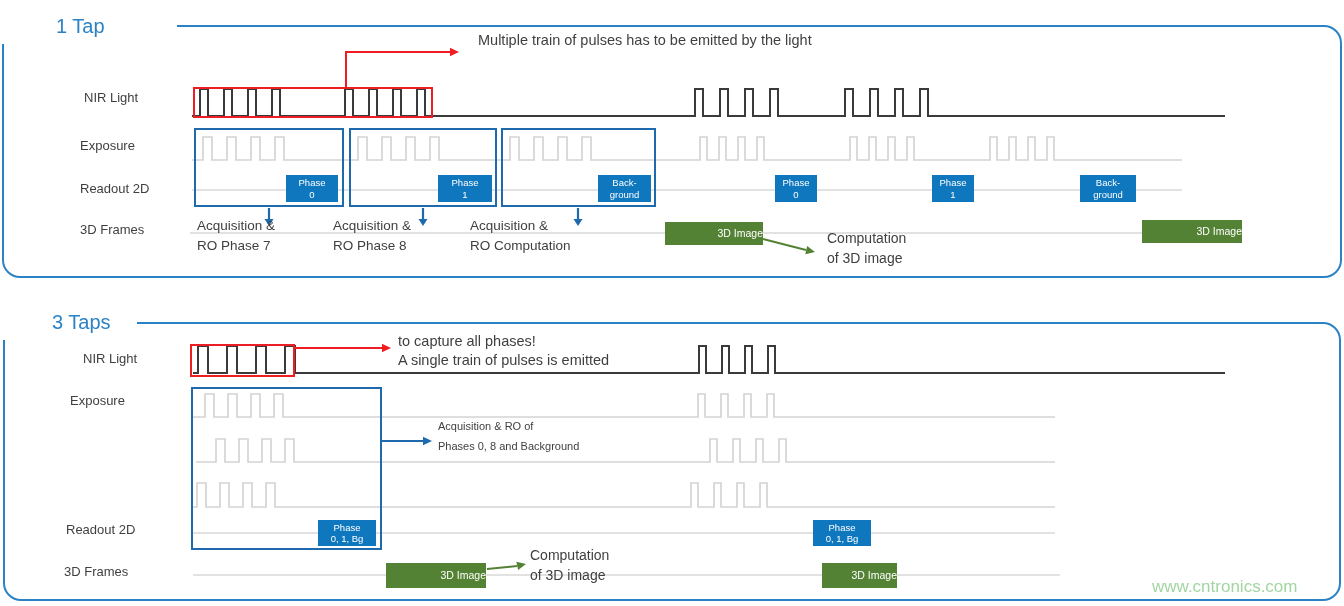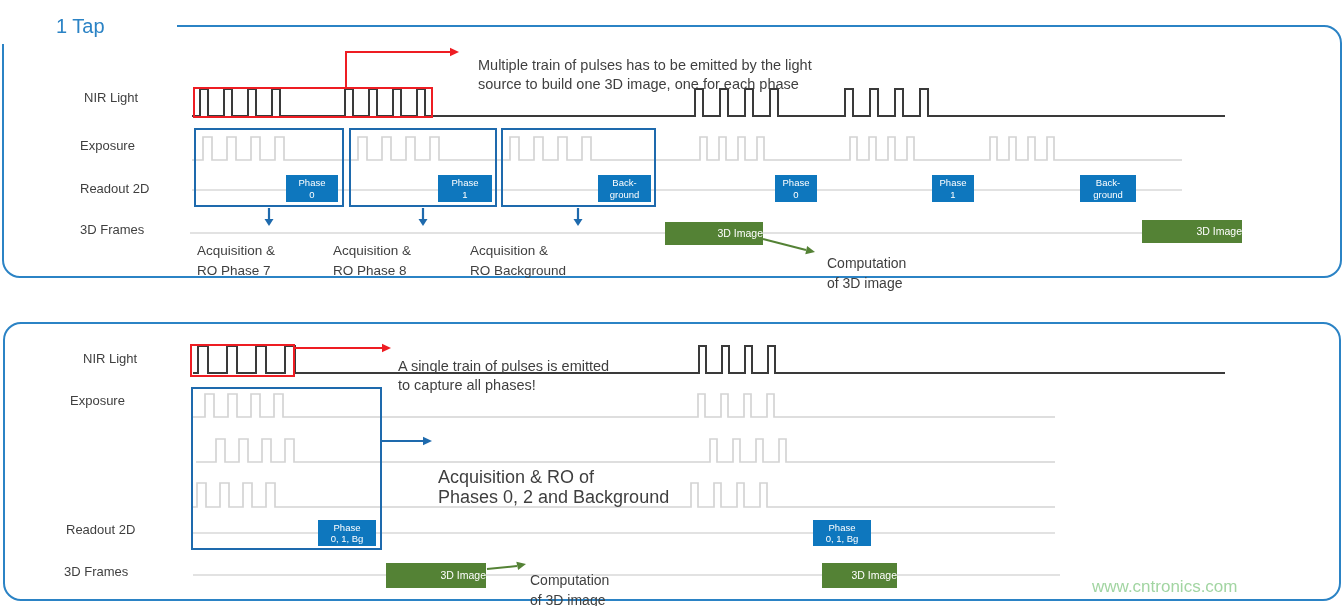--- a/index.html
+++ b/index.html
@@ -17,23 +17,23 @@
   .outline-box{position:absolute;z-index:2;background:transparent;box-sizing:border-box;}
   .outline-box.red{border:2px solid #ee1d23;}
   .outline-box.blue{border:2px solid #1e6aad;}
   .chip{
     position:absolute;z-index:3;color:#ffffff;text-align:center;
     display:flex;flex-direction:column;justify-content:center;line-height:1.18;box-sizing:border-box;
   }
   .chip.blue{background:#0e77be;font-size:9.5px;}
   .chip.green{background:#548235;font-size:10.5px;text-align:right;}
   .chip span{display:block;}
-  .note{position:absolute;color:#3f3f3f;z-index:3;white-space:nowrap;margin-top:25px;}
+  .note{position:absolute;color:#3f3f3f;z-index:3;white-space:nowrap;}
   .note span{display:block;}
-  .watermark{position:absolute;left:1092px;top:577px;font-size:17px;color:#a2d5a2;z-index:5;white-space:nowrap;}
+  .watermark{position:absolute;left:1152px;top:577px;font-size:17px;color:#a2d5a2;z-index:5;white-space:nowrap;}
 </style>
 </head>
 <body>
 
 <div id="stage">
   <svg id="wave-svg" width="1344" height="606">
       <path d="M192,116 L200,116 L200,89 L208,89 L208,116 L224,116 L224,89 L232,89 L232,116 L248,116 L248,89 L256,89 L256,116 L272,116 L272,89 L280,89 L280,116 L345,116 L345,89 L353,89 L353,116 L369,116 L369,89 L377,89 L377,116 L393,116 L393,89 L401,89 L401,116 L417,116 L417,89 L425,89 L425,116 L695,116 L695,89 L703,89 L703,116 L720,116 L720,89 L728,89 L728,116 L745,116 L745,89 L753,89 L753,116 L770,116 L770,89 L778,89 L778,116 L845,116 L845,89 L853,89 L853,116 L870,116 L870,89 L878,89 L878,116 L895,116 L895,89 L903,89 L903,116 L920,116 L920,89 L928,89 L928,116 L1225,116" fill="none" stroke="#3a3a3a" stroke-width="2" stroke-linejoin="miter"></path>
       <path d="M192,160 L203,160 L203,137 L212,137 L212,160 L227,160 L227,137 L236,137 L236,160 L251,160 L251,137 L260,137 L260,160 L275,160 L275,137 L284,137 L284,160 L358,160 L358,137 L367,137 L367,160 L382,160 L382,137 L391,137 L391,160 L406,160 L406,137 L415,137 L415,160 L430,160 L430,137 L439,137 L439,160 L510,160 L510,137 L519,137 L519,160 L534,160 L534,137 L543,137 L543,160 L558,160 L558,137 L567,137 L567,160 L582,160 L582,137 L591,137 L591,160 L700,160 L700,137 L707,137 L707,160 L719,160 L719,137 L726,137 L726,160 L738,160 L738,137 L745,137 L745,160 L757,160 L757,137 L764,137 L764,160 L850,160 L850,137 L857,137 L857,160 L869,160 L869,137 L876,137 L876,160 L888,160 L888,137 L895,137 L895,160 L907,160 L907,137 L914,137 L914,160 L990,160 L990,137 L997,137 L997,160 L1009,160 L1009,137 L1016,137 L1016,160 L1028,160 L1028,137 L1035,137 L1035,160 L1047,160 L1047,137 L1054,137 L1054,160 L1182,160" fill="none" stroke="#d4d4d4" stroke-width="1.7" stroke-linejoin="miter"></path>
       <line x1="192" y1="190" x2="1182" y2="190" stroke="#d9d9d9" stroke-width="1.5"></line>
       <line x1="190" y1="233" x2="1242" y2="233" stroke="#d9d9d9" stroke-width="1.5"></line>
@@ -96,39 +96,39 @@
       <span>ground</span>
     </div>
     <div class="chip green" style="position: absolute; left: 665px; top: 222px; width: 98px; height: 23px; background: rgb(84, 130, 53);">
       <span>3D Image</span>
     </div>
     <div class="chip green" style="position: absolute; left: 1142px; top: 220px; width: 100px; height: 23px; background: rgb(84, 130, 53);">
       <span>3D Image</span>
     </div>
     <div class="note" style="position: absolute; left: 478px; top: 31px; font-size: 14.5px; line-height: 19px; color: rgb(63, 63, 63);">
       <span>Multiple train of pulses has to be emitted by the light</span>
-      <span>source to build one 3D image, one for each phase</span>
     </div>
     <div class="note" style="position: absolute; left: 197px; top: 216px; font-size: 13.5px; line-height: 20px; color: rgb(63, 63, 63);">
       <span>Acquisition &amp;</span>
       <span>RO Phase 7</span>
     </div>
     <div class="note" style="position: absolute; left: 333px; top: 216px; font-size: 13.5px; line-height: 20px; color: rgb(63, 63, 63);">
       <span>Acquisition &amp;</span>
       <span>RO Phase 8</span>
     </div>
     <div class="note" style="position: absolute; left: 470px; top: 216px; font-size: 13.5px; line-height: 20px; color: rgb(63, 63, 63);">
       <span>Acquisition &amp;</span>
-      <span>RO Background</span>
+      <span>RO Computation</span>
     </div>
     <div class="note" style="position: absolute; left: 827px; top: 228px; font-size: 14px; line-height: 20px; color: rgb(63, 63, 63);">
       <span>Computation</span>
       <span>of 3D image</span>
     </div>
     <div class="panel-border" style="position: absolute; left: 3px; top: 322px; width: 1334px; height: 275px; border-color: rgb(43, 131, 197); border-radius: 18px;"></div>
+    <div class="panel-title" style="position: absolute; left: 0px; top: 304px; width: 137px; height: 36px; padding-left: 52px; color: rgb(43, 131, 197); box-sizing: border-box;">3 Taps</div>
     <div class="row-label" style="position: absolute; left: 83px; top: 351px; color: rgb(63, 63, 63);">NIR Light</div>
     <div class="row-label" style="position: absolute; left: 70px; top: 393px; color: rgb(63, 63, 63);">Exposure</div>
     <div class="row-label" style="position: absolute; left: 66px; top: 522px; color: rgb(63, 63, 63);">Readout 2D</div>
     <div class="row-label" style="position: absolute; left: 64px; top: 564px; color: rgb(63, 63, 63);">3D Frames</div>
     <div class="outline-box red" style="position: absolute; left: 190px; top: 344px; width: 105px; height: 33px;"></div>
     <div class="outline-box blue" style="position: absolute; left: 191px; top: 387px; width: 191px; height: 163px;"></div>
     <div class="chip blue" style="position: absolute; left: 318px; top: 520px; width: 58px; height: 26px; background: rgb(14, 119, 190);">
       <span>Phase</span>
       <span>0, 1, Bg</span>
     </div>
@@ -136,24 +136,24 @@
       <span>Phase</span>
       <span>0, 1, Bg</span>
     </div>
     <div class="chip green" style="position: absolute; left: 386px; top: 563px; width: 100px; height: 25px; background: rgb(84, 130, 53);">
       <span>3D Image</span>
     </div>
     <div class="chip green" style="position: absolute; left: 822px; top: 563px; width: 75px; height: 25px; background: rgb(84, 130, 53);">
       <span>3D Image</span>
     </div>
     <div class="note" style="position: absolute; left: 398px; top: 332px; font-size: 14.5px; line-height: 19px; color: rgb(63, 63, 63);">
+      <span>to capture all phases!</span>
       <span>A single train of pulses is emitted</span>
-      <span>to capture all phases!</span>
     </div>
-    <div class="note" style="position: absolute; left: 438px; top: 442px; font-size: 18px; line-height: 20px; color: rgb(63, 63, 63);">
+    <div class="note" style="position: absolute; left: 438px; top: 416px; font-size: 11px; line-height: 20px; color: rgb(63, 63, 63);">
       <span>Acquisition &amp; RO of</span>
-      <span>Phases 0, 2 and Background</span>
+      <span>Phases 0, 8 and Background</span>
     </div>
     <div class="note" style="position: absolute; left: 530px; top: 545px; font-size: 14px; line-height: 20px; color: rgb(63, 63, 63);">
       <span>Computation</span>
       <span>of 3D image</span>
     </div>
   </div>
 
 </body></html>

